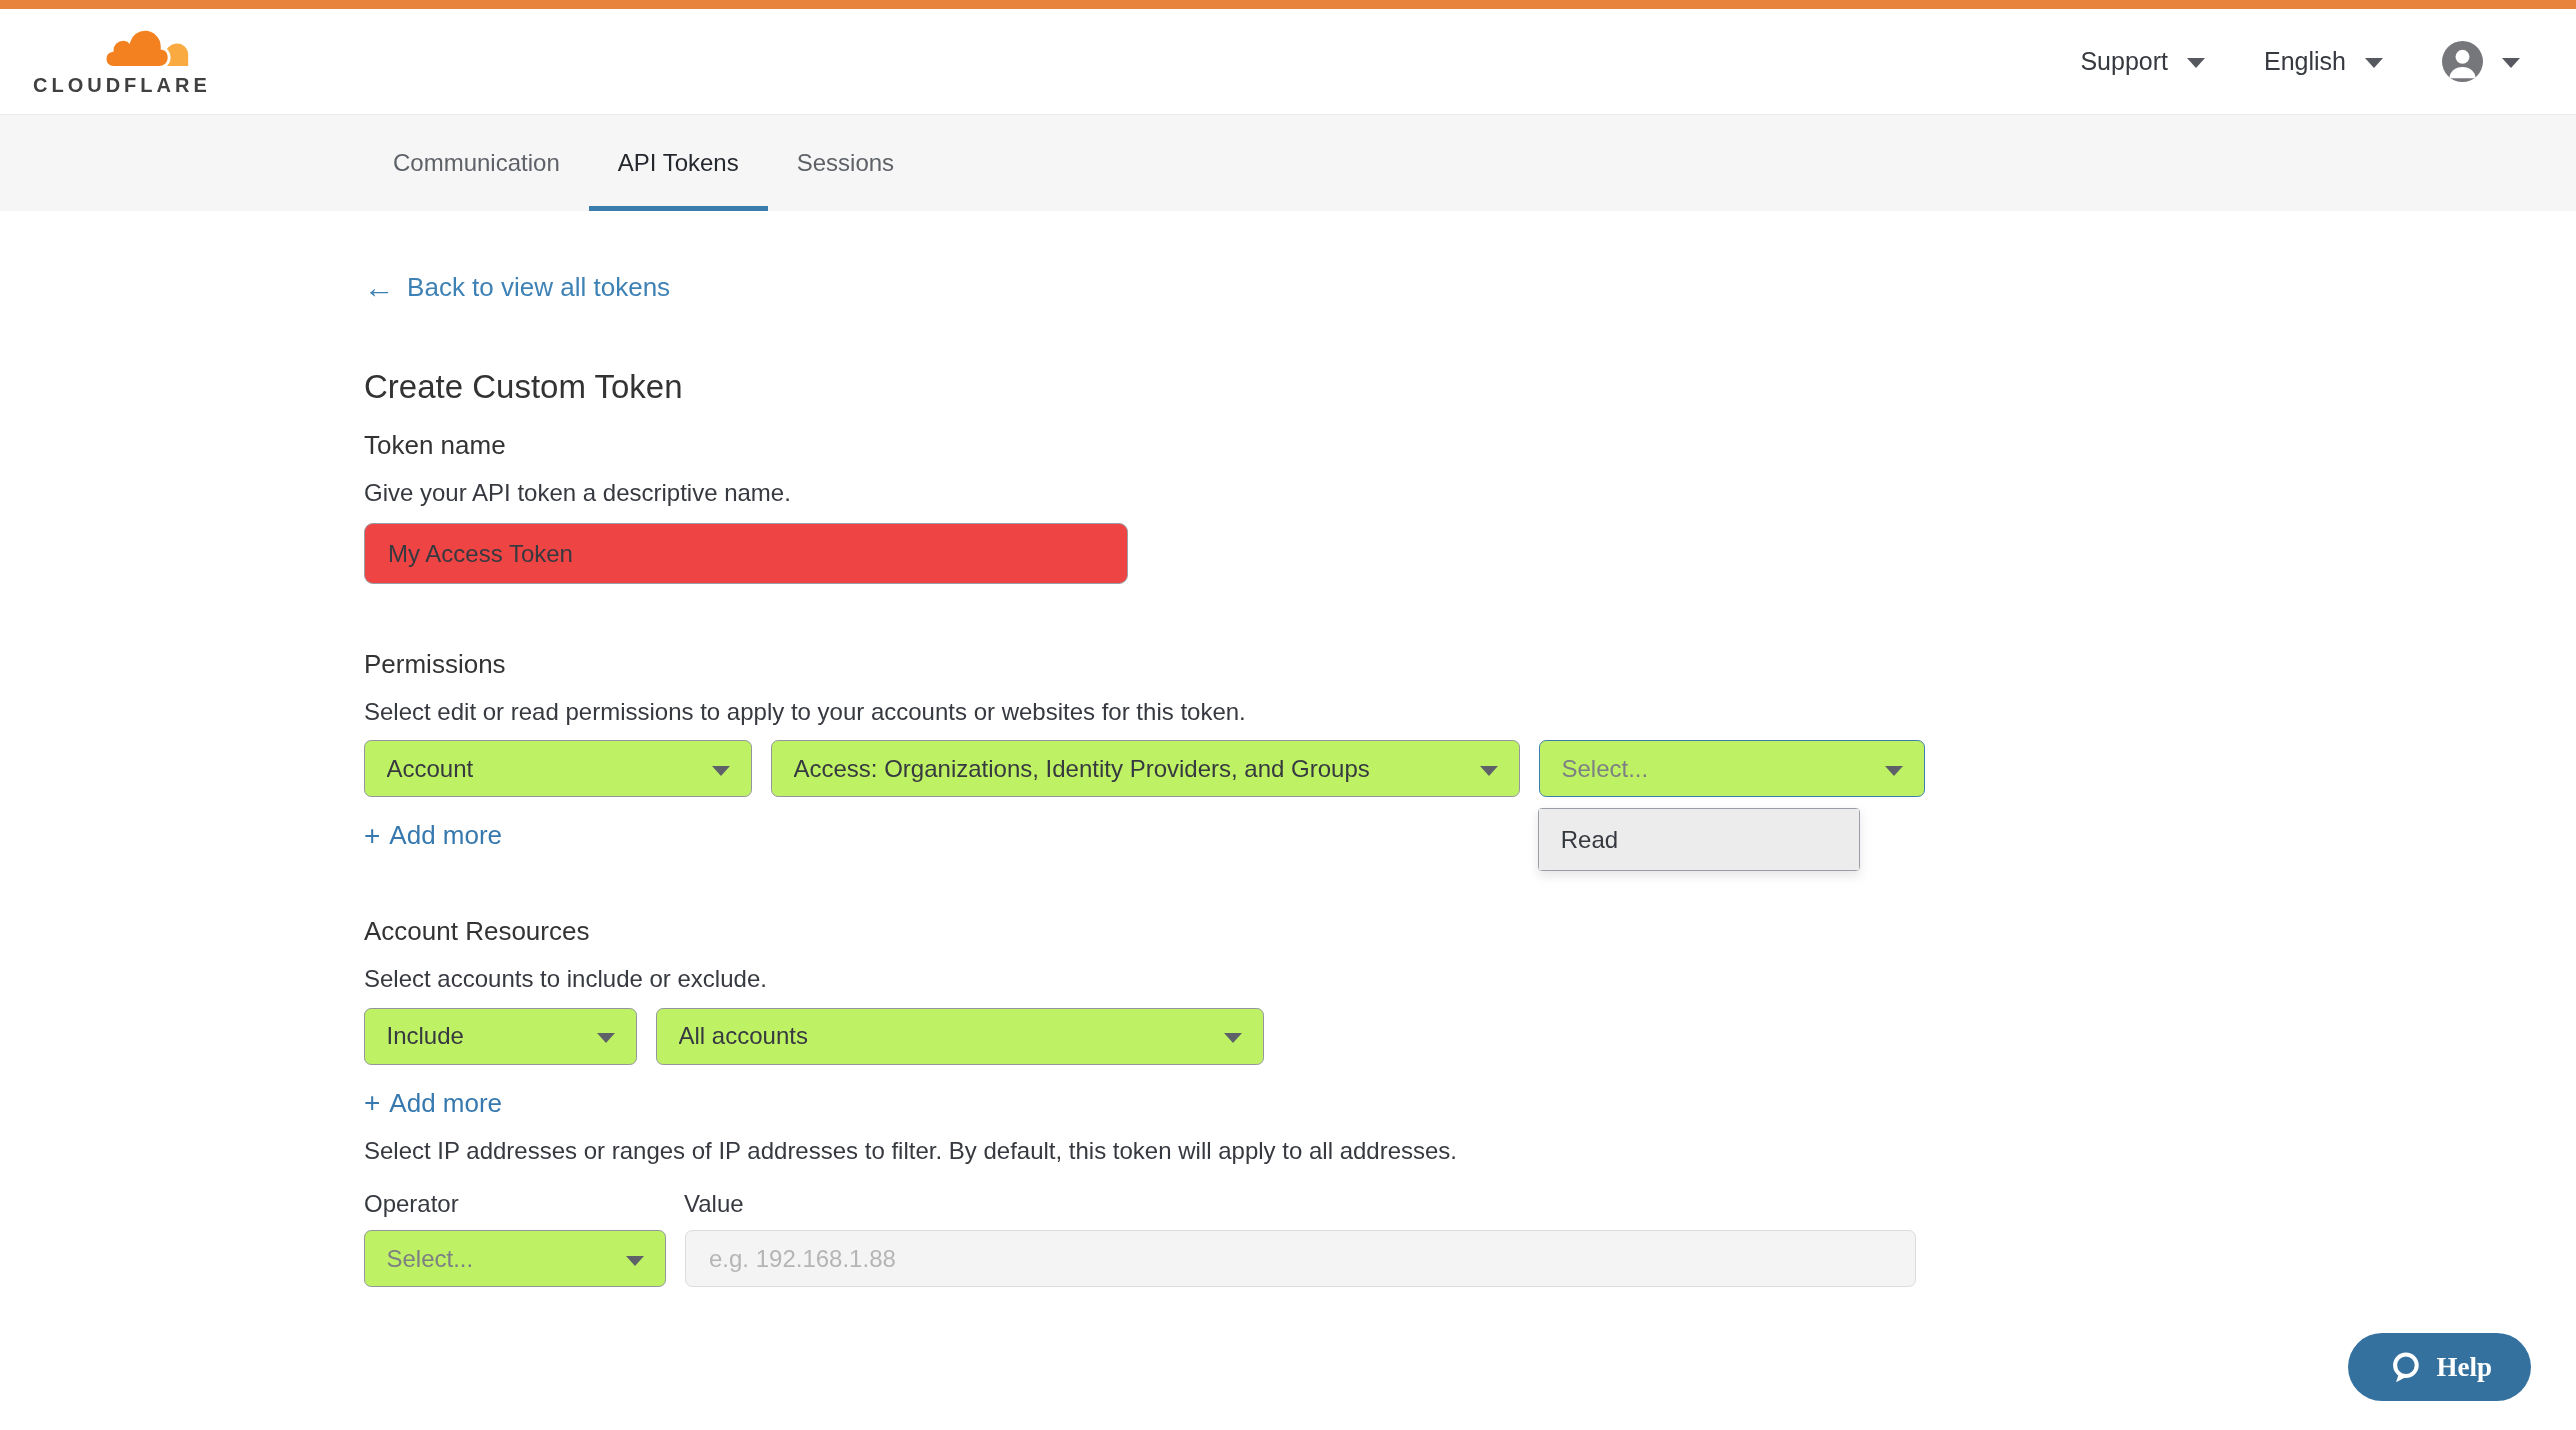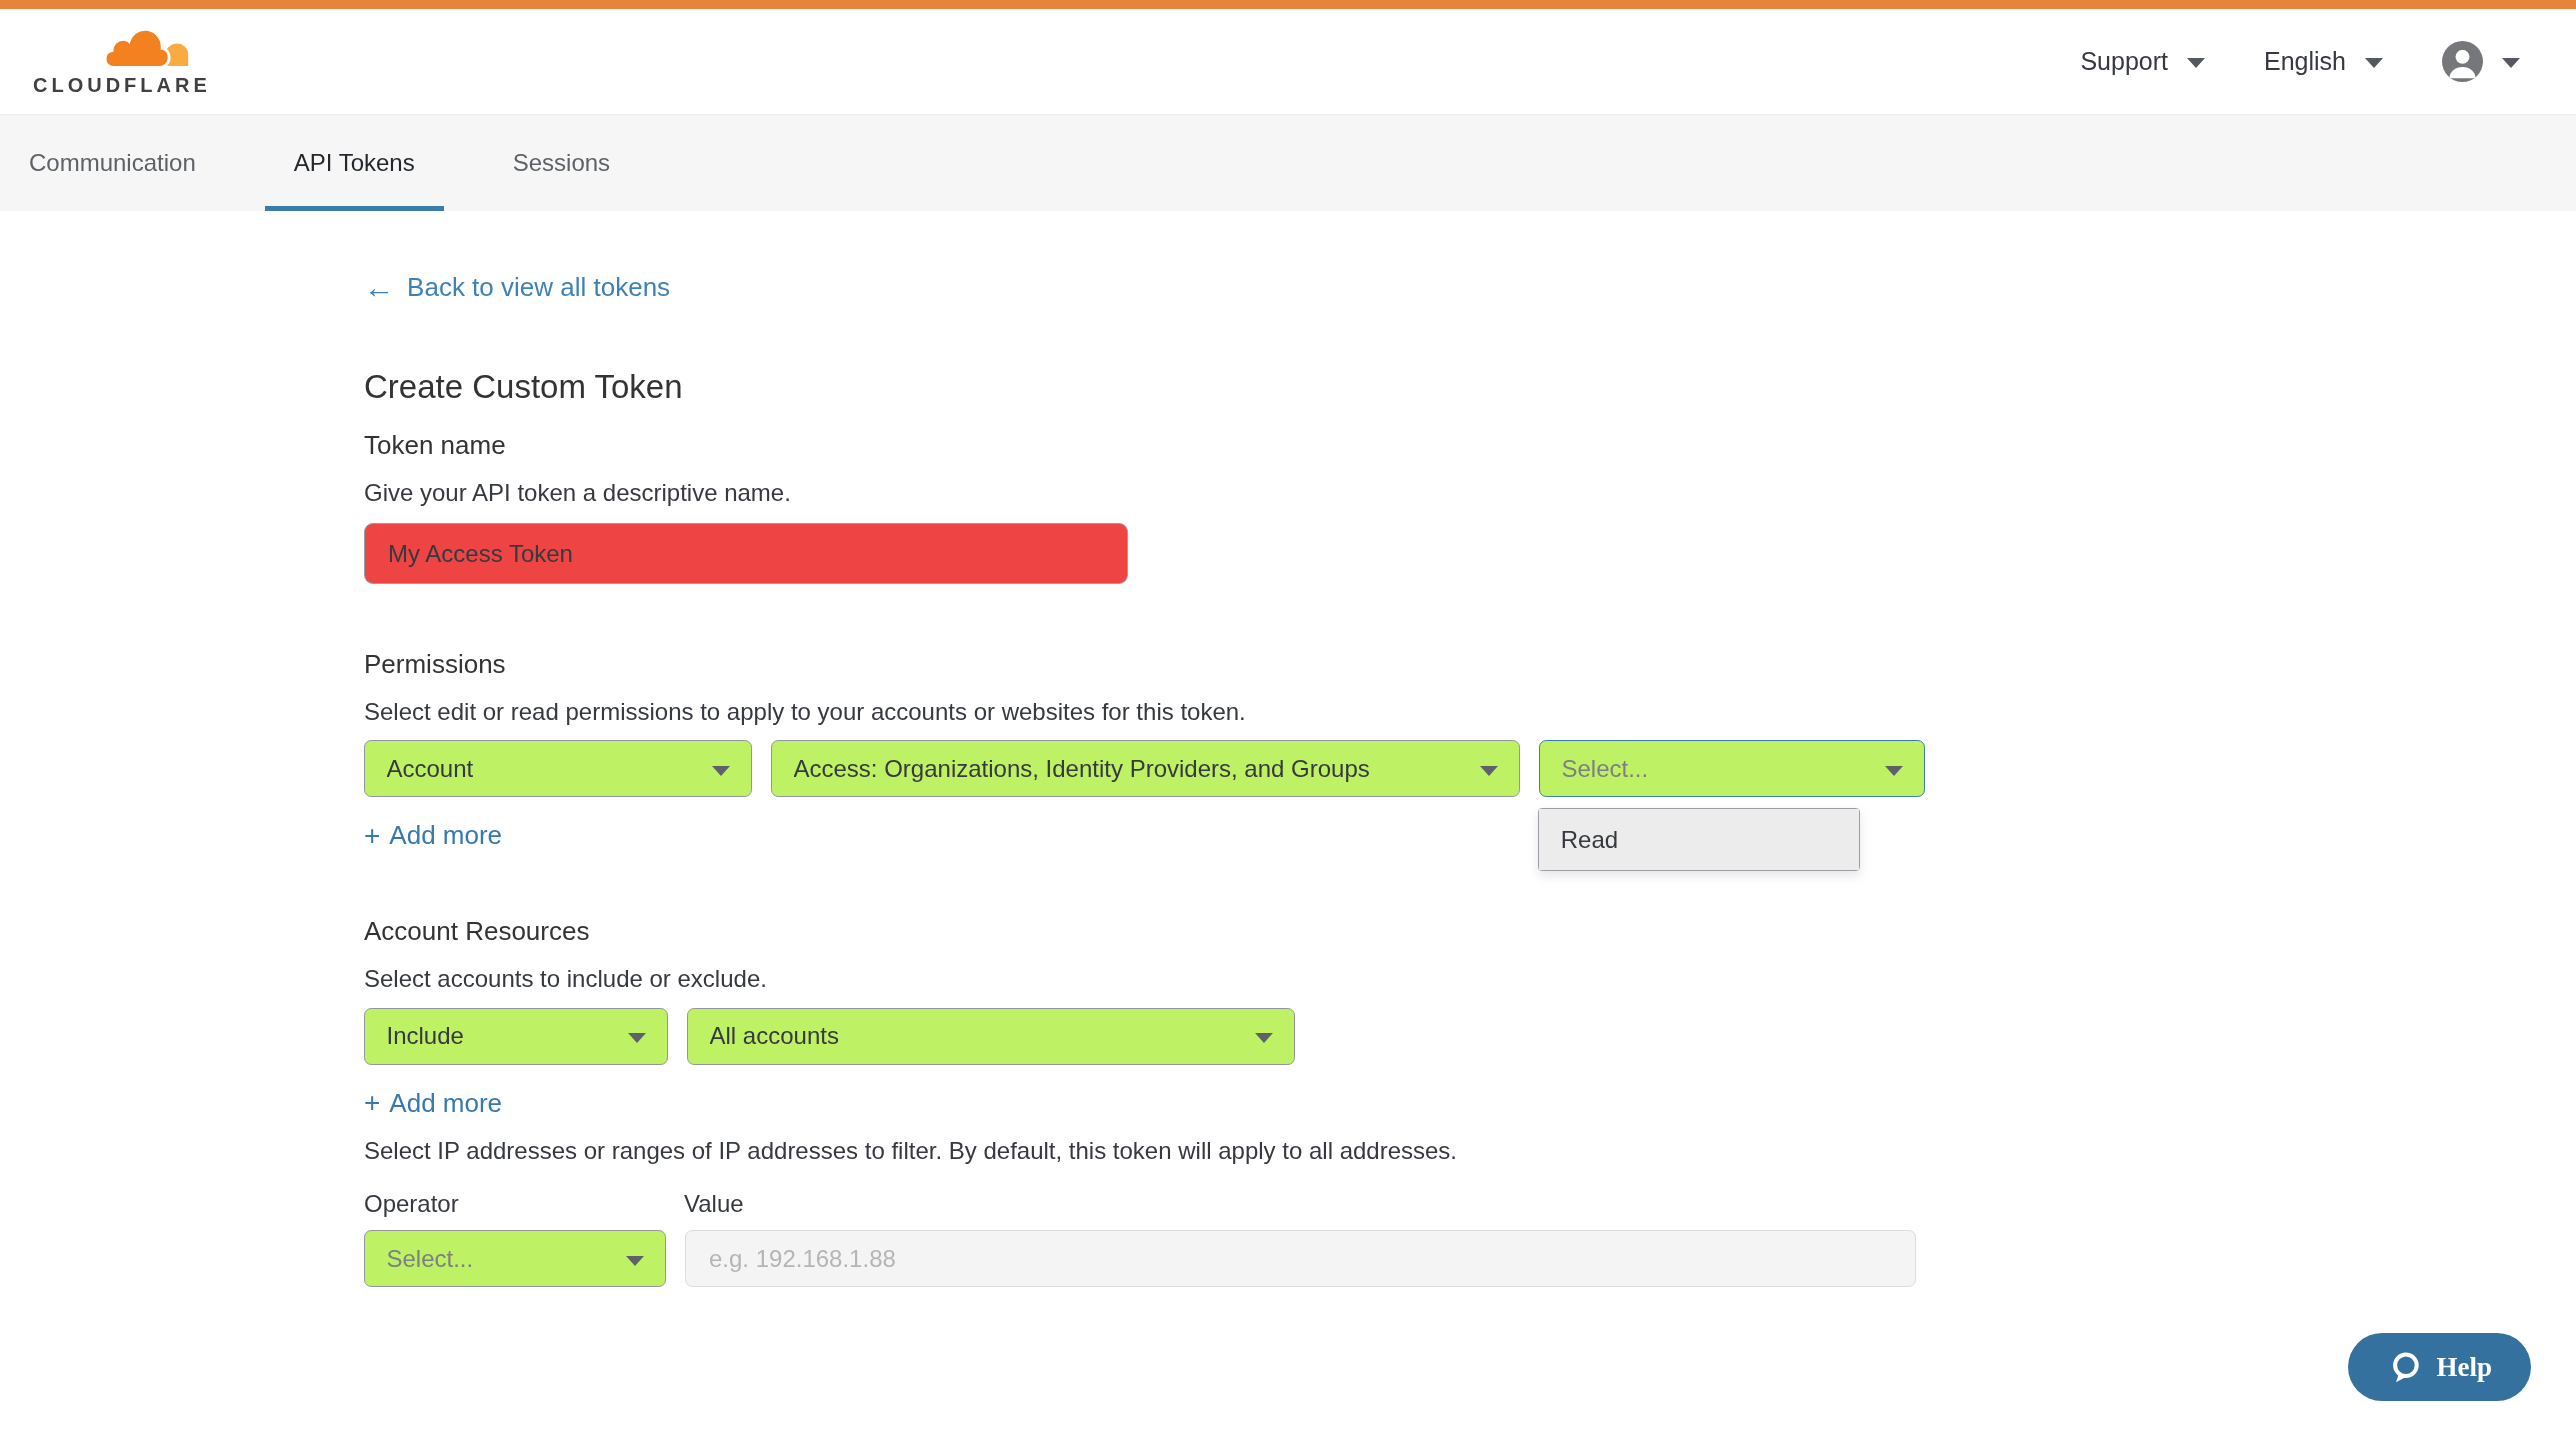--- a/index.html
+++ b/index.html
@@ -38,21 +38,21 @@
     border-right: 9px solid transparent;
     border-top: 10.8px solid #55585e;
     margin-top: 3.6px;
   }
   .avatar svg { width: 41px; height: 41px; display: block; }
 
   
   .tabstrip {
     height: 96px; background: #f6f6f6;
     display: flex; align-items: stretch;
-    gap: 40px;
+    padding-left: 364px;
   }
   .tab {
     display: flex; align-items: center;
     padding: 0 29px; font-size: 24px; color: #5e6268;
     position: relative; cursor: pointer; white-space: nowrap;
   }
   .tab.active { color: #24282e; }
   .tab.active::after {
     content: ""; position: absolute; left: 0; right: 0; bottom: 0;
     height: 5.4px; background: #3a7cac;
@@ -87,21 +87,21 @@
   .select {
     height: 57px; border: 1.8px solid #92969c; border-radius: 7.2px;
     background: #bef264; display: flex; align-items: center;
     justify-content: space-between; padding: 0 21.5px;
     font-size: 24px; color: #36393f; cursor: pointer; position: relative;
   }
   .select .caret { border-top-color: #5e6268; }
   .w-scope { width: 388px; }
   .w-group { width: 749px; }
   .w-access { width: 386px; border-color: #3c7dae; }
-  .w-include { width: 304px; }
+  .w-include { width: 273px; }
   .w-accounts { width: 608px; }
   .w-operator { width: 302px; }
   .sel-muted { color: #7c7f83; }
   .sel-text { white-space: nowrap; overflow: hidden; text-overflow: ellipsis; padding-right: 10.8px; }
 
   .menu {
     position: absolute; top: 67px; left: -1.8px; width: 322px;
     background: #fff; border: 1.8px solid #9a9fa5; border-radius: 3.6px;
     box-shadow: 0 4.5px 10.8px rgba(0,0,0,0.10); z-index: 10; cursor: default;
   }

